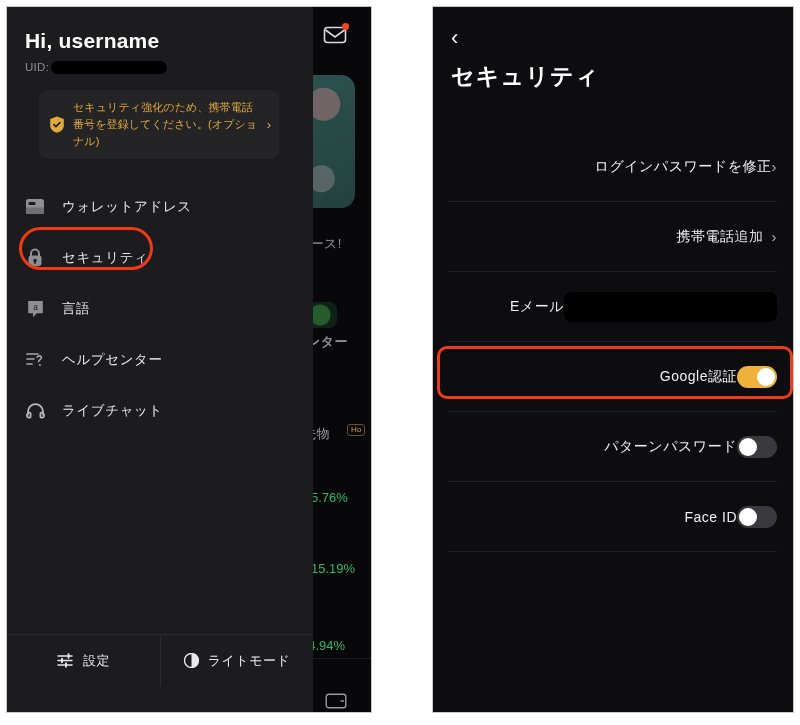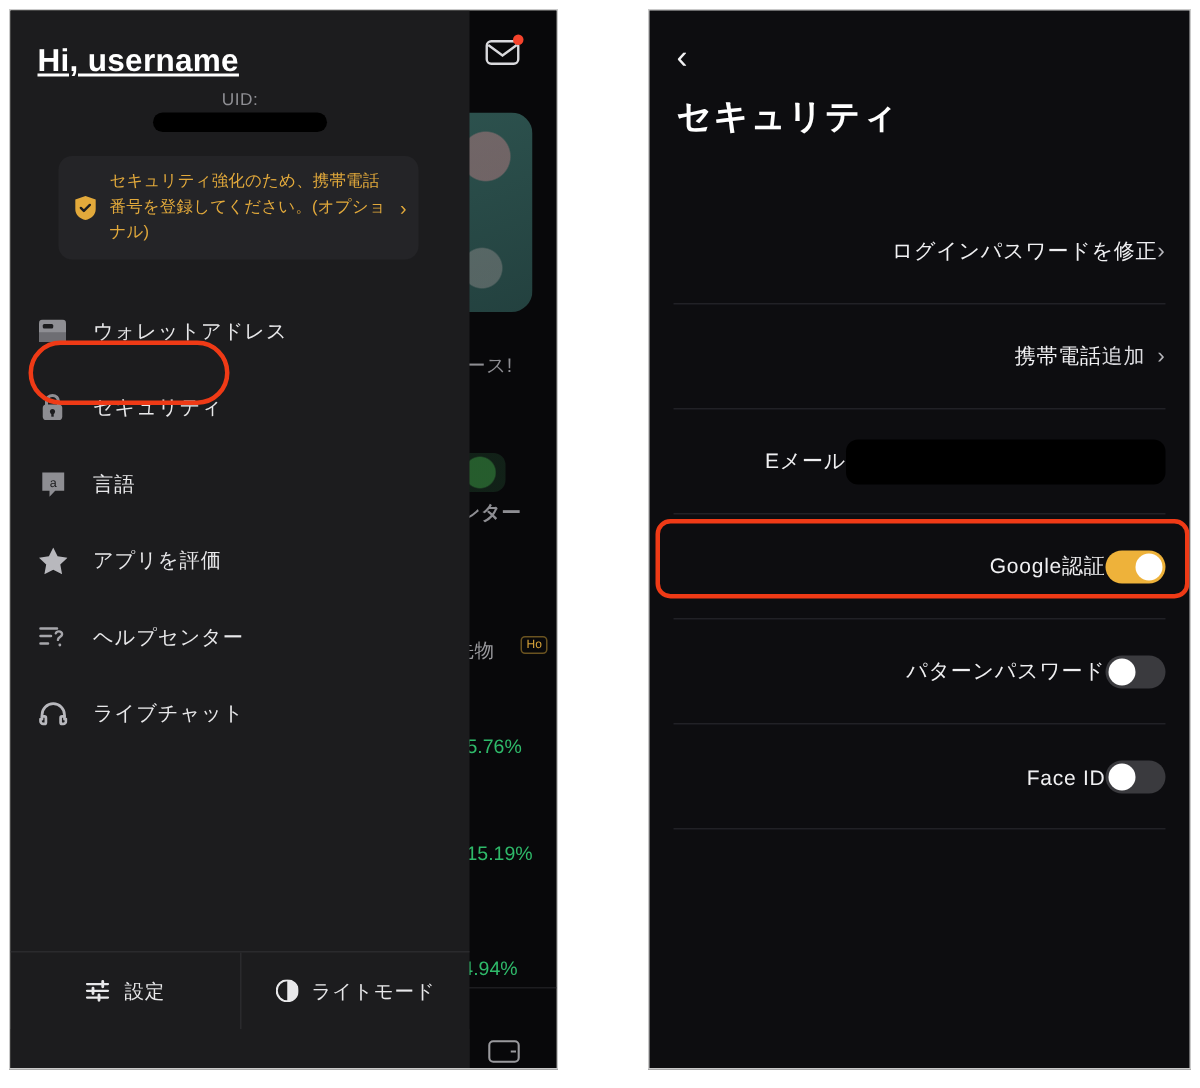--- a/index.html
+++ b/index.html
@@ -98,26 +98,24 @@
     width: 306px; height: 100%;
     background: #1c1c1e;
     display: flex; flex-direction: column;
   }
   .drawer-head { padding: 22px 18px 0 18px; }
   .greeting {
     color: #ffffff;
     font-size: 21px;
     font-weight: 700;
     letter-spacing: .2px;
-    text-decoration: underline;
   }
   .uid-row {
-    display: flex; align-items: center; gap: 2px;
+    display: flex; align-items: flex-start; gap: 2px;
     margin-top: 8px;
-    flex-direction: column;
   }
   .uid-label { color: #8e8e93; font-size: 11.5px; letter-spacing: .3px; }
   .uid-redact {
     width: 116px; height: 13px;
     background: #000000;
     border-radius: 7px;
   }
   .notice {
     margin: 16px 16px 0 14px;
     background: #242427;
@@ -324,28 +322,20 @@
         <div class="menu-item">
           <span class="menu-icon">
             <svg width="17" height="18" viewBox="0 0 17 18">
               <path d="M1.2 1h14.6v12.2H9.8L6 17.2v-4H1.2z" fill="#8e8e93"></path>
               <text x="8.5" y="10.4" font-size="8.4" font-family="Liberation Sans, sans-serif" fill="#1c1c1e" text-anchor="middle">a</text>
             </svg>
           </span>
           <span class="menu-label">言語</span>
         </div>
 
-        <div class="menu-item">
-          <span class="menu-icon">
-            <svg width="19" height="18" viewBox="0 0 19 18">
-              <path d="M9.5 0l2.9 5.9 6.6.9-4.8 4.6 1.2 6.5-5.9-3.1-5.9 3.1 1.2-6.5L0 6.8l6.6-.9z" fill="#b8b8bd"></path>
-            </svg>
-          </span>
-          <span class="menu-label">アプリを評価</span>
-        </div>
 
         <div class="menu-item">
           <span class="menu-icon">
             <svg width="19" height="17" viewBox="0 0 19 17" fill="none" stroke="#a6a6ab" stroke-width="1.7" stroke-linecap="round">
               <path d="M1 3h11M1 8h7M1 13h5"></path>
               <path d="M12.6 10.6c0-1.9 2.8-1.9 2.8-3.8 0-1.1-1-1.9-2.1-1.9-1 0-1.8.5-2.1 1.3" stroke-width="1.6"></path>
               <circle cx="13.9" cy="14" r=".95" fill="#a6a6ab" stroke="none"></circle>
             </svg>
           </span>
           <span class="menu-label">ヘルプセンター</span>

